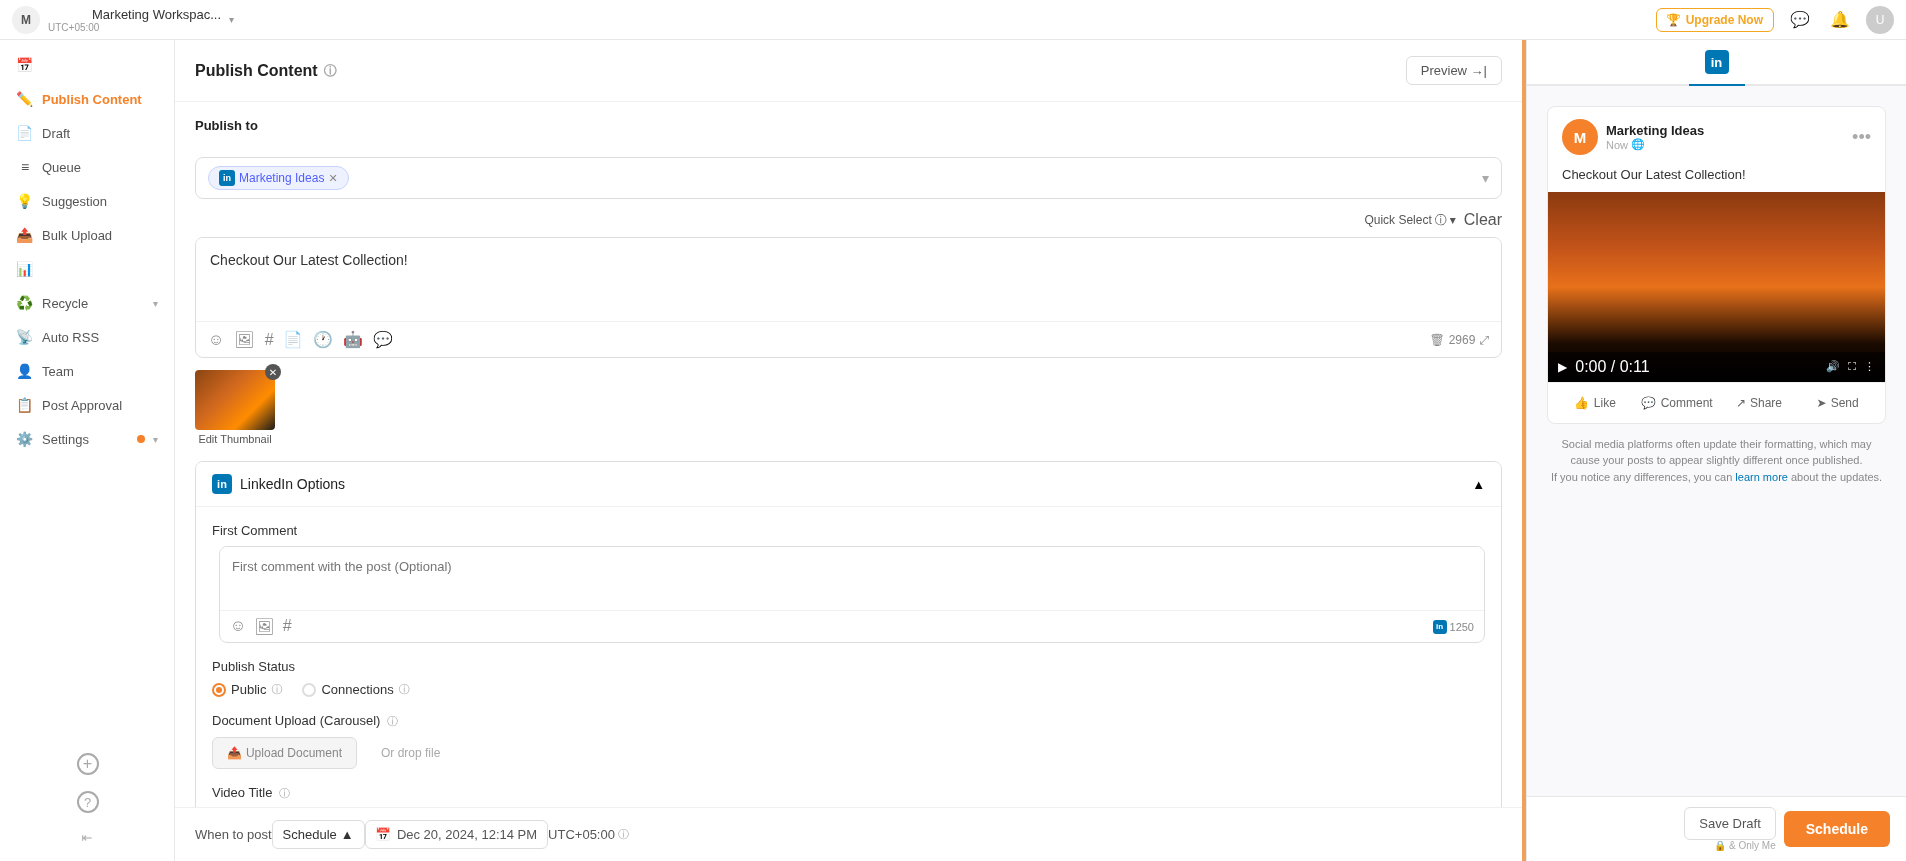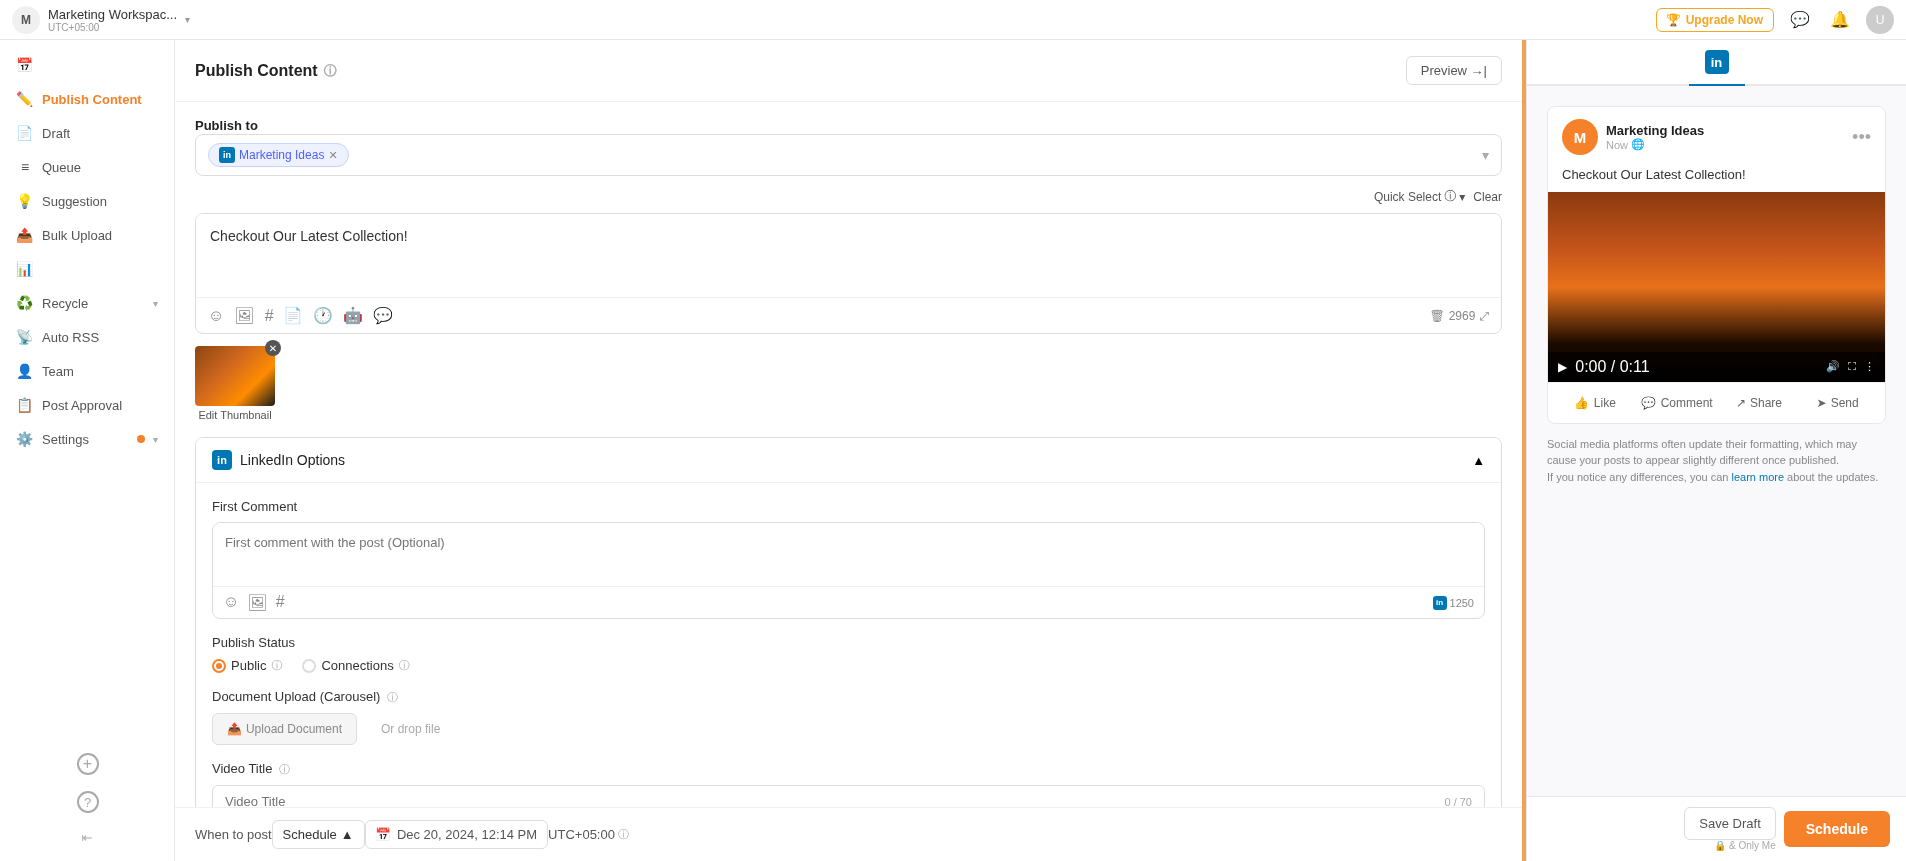--- a/index.html
+++ b/index.html
@@ -2,21 +2,21 @@
 <html><head>
   <meta charset="utf-8">
   <style>
     * { box-sizing: border-box; margin: 0; padding: 0; }
     body { font-family: -apple-system, BlinkMacSystemFont, 'Segoe UI', sans-serif; font-size: 13px; background: #f5f6fa; display: flex; flex-direction: column; height: 100vh; overflow: hidden; }
 
     
     .topbar { height: 40px; background: #fff; border-bottom: 1px solid #e8e8e8; display: flex; align-items: center; justify-content: space-between; padding: 0 12px; flex-shrink: 0; }
     .topbar-left { display: flex; align-items: center; gap: 8px; }
     .workspace-avatar { width: 28px; height: 28px; border-radius: 50%; background: #f0f0f0; display: flex; align-items: center; justify-content: center; font-size: 12px; font-weight: 600; color: #555; }
-    .workspace-name { font-size: 13px; font-weight: 500; color: #333; }
+    .workspace-name { font-size: 13px; font-weight: 500; color: #333; margin-left: 44px; }
     .workspace-tz { font-size: 10px; color: #999; }
     .chevron-down { color: #999; font-size: 10px; }
     .topbar-right { display: flex; align-items: center; gap: 12px; }
     .upgrade-btn { background: #fff; border: 1.5px solid #f5a623; color: #f5a623; border-radius: 6px; padding: 4px 10px; font-size: 12px; font-weight: 600; cursor: pointer; display: flex; align-items: center; gap: 4px; }
     .topbar-icon { width: 28px; height: 28px; display: flex; align-items: center; justify-content: center; color: #666; font-size: 16px; cursor: pointer; }
     .user-avatar { width: 28px; height: 28px; border-radius: 50%; background: #ccc; display: flex; align-items: center; justify-content: center; font-size: 12px; color: #fff; }
 
     
     .main { display: flex; flex: 1; overflow: hidden; }
 
@@ -37,29 +37,29 @@
     
     .main-panel { flex: 1; background: #fff; border-right: 4px solid #f0a05a; display: flex; flex-direction: column; overflow: hidden; min-width: 0; }
     .panel-header { padding: 16px 20px; border-bottom: 1px solid #f0f0f0; display: flex; align-items: center; justify-content: space-between; flex-shrink: 0; }
     .panel-title { font-size: 16px; font-weight: 600; color: #222; display: flex; align-items: center; gap: 6px; }
     .panel-title .info-icon { color: #aaa; font-size: 13px; }
     .preview-btn { border: 1px solid #ddd; border-radius: 6px; padding: 6px 14px; font-size: 13px; color: #555; background: #fff; cursor: pointer; display: flex; align-items: center; gap: 4px; text-align: right; }
 
     .panel-body { flex: 1; overflow-y: auto; padding: 16px 20px; }
 
     
-    .publish-to-label { font-size: 13px; font-weight: 600; color: #222; margin-bottom: 1px; }
+    .publish-to-label { font-size: 13px; font-weight: 600; color: #222; margin-bottom: 24px; }
     .publish-to-row { border: 1px solid #ddd; border-radius: 8px; padding: 8px 12px; display: flex; align-items: center; justify-content: space-between; margin-bottom: 12px; }
     .publish-to-tags { display: flex; align-items: center; gap: 6px; flex-wrap: wrap; flex: 1; }
     .tag { background: #eef2ff; border: 1px solid #c7d2fe; border-radius: 20px; padding: 3px 10px; font-size: 12px; color: #4f5eff; display: flex; align-items: center; gap: 4px; }
     .tag .close { color: #888; cursor: pointer; font-size: 11px; }
     .publish-to-arrow { color: #aaa; font-size: 14px; cursor: pointer; }
     .quick-select-row { display: flex; align-items: center; justify-content: flex-end; gap: 8px; margin-bottom: 8px; }
     .quick-select-label { font-size: 12px; color: #555; display: flex; align-items: center; gap: 3px; }
-    .clear-btn { font-size: 12px; color: #555; cursor: pointer; background: none; border: none; }
+    .clear-btn { font-size: 16px; color: #555; cursor: pointer; background: none; border: none; }
 
     
     .post-text-container { border: 1px solid #ddd; border-radius: 8px; margin-bottom: 12px; overflow: hidden; }
     .post-textarea { width: 100%; min-height: 80px; padding: 14px; border: none; outline: none; resize: none; font-size: 14px; color: #333; font-family: inherit; }
     .post-toolbar { border-top: 1px solid #f0f0f0; padding: 8px 12px; display: flex; align-items: center; justify-content: space-between; }
     .post-toolbar-icons { display: flex; gap: 10px; align-items: center; }
     .toolbar-icon { color: #888; font-size: 16px; cursor: pointer; }
     .char-count { font-size: 12px; color: #888; display: flex; align-items: center; gap: 4px; }
 
     
@@ -68,21 +68,21 @@
     .thumbnail-close { position: absolute; top: -6px; right: -6px; width: 16px; height: 16px; border-radius: 50%; background: #555; color: #fff; font-size: 10px; display: flex; align-items: center; justify-content: center; cursor: pointer; }
     .thumbnail-label { font-size: 11px; color: #555; text-align: center; margin-top: 3px; }
 
     
     .options-section { border: 1px solid #ddd; border-radius: 8px; margin-bottom: 16px; overflow: hidden; }
     .options-header { padding: 12px 16px; display: flex; align-items: center; justify-content: space-between; background: #fff; cursor: pointer; }
     .options-header-left { display: flex; align-items: center; gap: 8px; font-size: 14px; font-weight: 500; color: #222; }
     .linkedin-icon-circle { width: 20px; height: 20px; border-radius: 4px; background: #0077b5; color: #fff; display: flex; align-items: center; justify-content: center; font-size: 11px; font-weight: 700; }
     .options-body { padding: 16px; border-top: 1px solid #f0f0f0; }
     .field-label { font-size: 13px; font-weight: 500; color: #333; margin-bottom: 8px; }
-    .comment-box { border: 1px solid #ddd; border-radius: 8px; overflow: hidden; margin-bottom: 16px; }
+    .comment-box { border: 1px solid #ddd; border-radius: 8px; overflow: hidden; margin-bottom: 16px; margin-left: 7px; }
     .comment-textarea { width: 100%; min-height: 60px; padding: 12px; border: none; outline: none; resize: none; font-size: 13px; color: #888; font-family: inherit; }
     .comment-toolbar { padding: 6px 10px; display: flex; align-items: center; justify-content: space-between; border-top: 1px solid #f0f0f0; }
     .comment-toolbar-icons { display: flex; gap: 8px; }
     .comment-count { font-size: 11px; color: #888; display: flex; align-items: center; gap: 3px; }
 
     
     .privacy-section { margin-bottom: 16px; }
     .radio-group { display: flex; gap: 20px; align-items: center; }
     .radio-option { display: flex; align-items: center; gap: 5px; font-size: 13px; color: #333; cursor: pointer; }
     .radio-dot { width: 14px; height: 14px; border-radius: 50%; border: 2px solid #ddd; display: flex; align-items: center; justify-content: center; }
@@ -126,21 +126,21 @@
     .post-card-text { padding: 0 14px 10px; font-size: 13px; color: #333; }
     .post-video { width: 100%; aspect-ratio: 16/9; background: linear-gradient(to bottom, #8B3A0F 0%, #C4541A 30%, #E8711A 50%, #1a0a00 80%, #000 100%); position: relative; display: flex; flex-direction: column; justify-content: flex-end; }
     .video-controls { background: rgba(0,0,0,0.6); padding: 6px 10px; display: flex; align-items: center; gap: 8px; }
     .play-btn { color: #fff; font-size: 12px; cursor: pointer; }
     .video-time { color: #fff; font-size: 16px; flex: 1; }
     .video-vol { color: #fff; font-size: 11px; cursor: pointer; }
     .video-fullscreen { color: #fff; font-size: 11px; cursor: pointer; }
     .video-more { color: #fff; font-size: 11px; cursor: pointer; }
     .post-card-actions { display: flex; align-items: center; padding: 8px 10px; border-top: 1px solid #f0f0f0; gap: 4px; }
     .action-btn { flex: 1; display: flex; align-items: center; justify-content: center; gap: 4px; padding: 5px; font-size: 12px; color: #666; cursor: pointer; border-radius: 4px; }
-    .disclaimer { font-size: 11px; color: #888; text-align: left; line-height: 1.5; }
+    .disclaimer { font-size: 11px; color: #888; text-align: center; line-height: 1.5; }
     .learn-more { color: #0077b5; text-decoration: none; }
 
     
     .save-schedule-bar { border-top: 1px solid #e8e8e8; padding: 10px 16px; display: flex; align-items: center; justify-content: flex-end; gap: 8px; background: #fff; flex-shrink: 0; }
     .save-draft-btn { border: 1px solid #ddd; border-radius: 6px; padding: 8px 14px; font-size: 13px; color: #555; background: #fff; cursor: pointer; display: flex; align-items: center; gap: 4px; }
     .save-draft-sub { font-size: 10px; color: #aaa; display: flex; align-items: center; gap: 2px; }
     .save-draft-wrap { display: flex; flex-direction: column; align-items: flex-end; }
     .schedule-btn { background: #f5822a; color: #fff; border: none; border-radius: 6px; padding: 10px 22px; font-size: 14px; font-weight: 600; cursor: pointer; }
 
     

